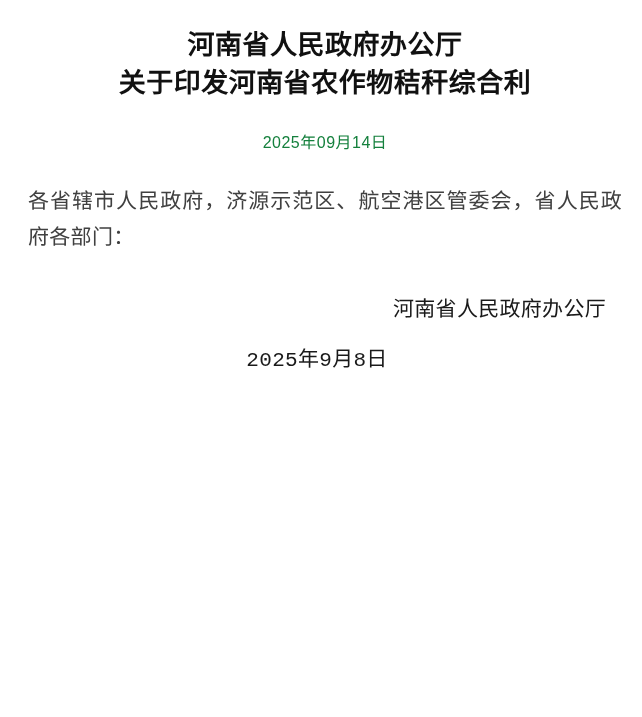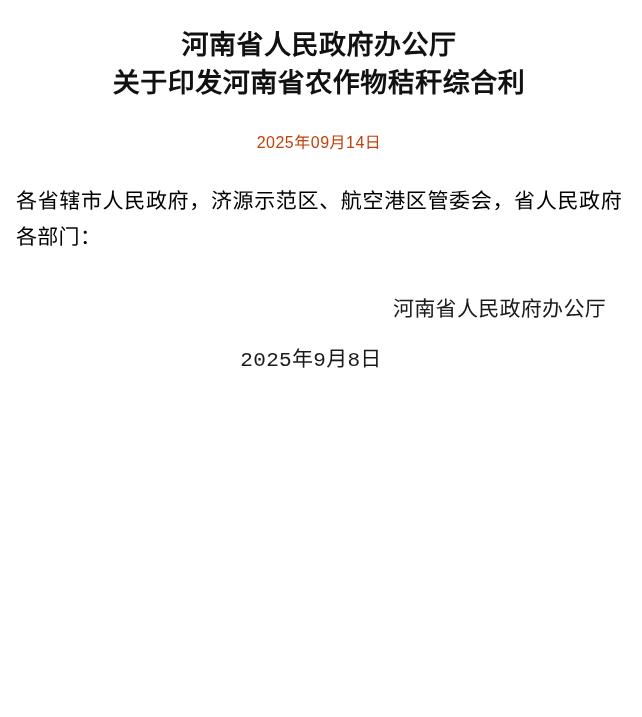--- a/index.html
+++ b/index.html
@@ -11,48 +11,48 @@
     width: 642px;
     height: 717px;
     font-family: "Liberation Sans", "DejaVu Sans", sans-serif;
     color: #1a1a1a;
     overflow: hidden;
   }
   .page {
     width: 642px;
     height: 717px;
     box-sizing: border-box;
-    padding: 26px 20px 0 16px;
+    padding: 26px 20px 0 28px;
     position: relative;
   }
   .doc-title {
     text-align: center;
     font-size: 27px;
     font-weight: bold;
     line-height: 1.42;
     letter-spacing: 0.5px;
     color: #111111;
     margin: 0 10px;
   }
   .doc-title .line {
     display: block;
     white-space: nowrap;
   }
   .doc-date {
     text-align: center;
-    color: #c2410c;
+    color: #15803d;
     font-size: 16px;
     margin-top: 26px;
     letter-spacing: 0.5px;
   }
   .body-block {
     margin-top: 30px;
     font-size: 21px;
     line-height: 1.72;
-    color: #000000;
+    color: #404040;
     letter-spacing: 0.3px;
     text-align: justify;
     text-justify: inter-ideograph;
   }
   .para {
     margin: 0 0 22px 0;
   }
   .para.indent {
     text-indent: 2em;
   }

